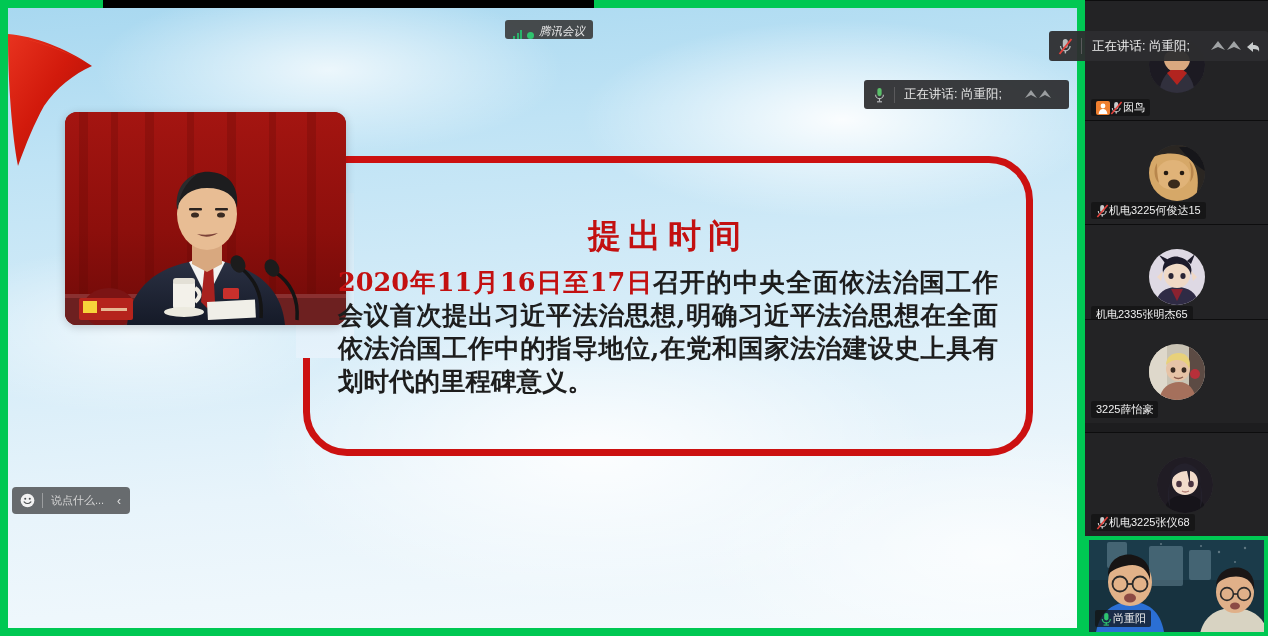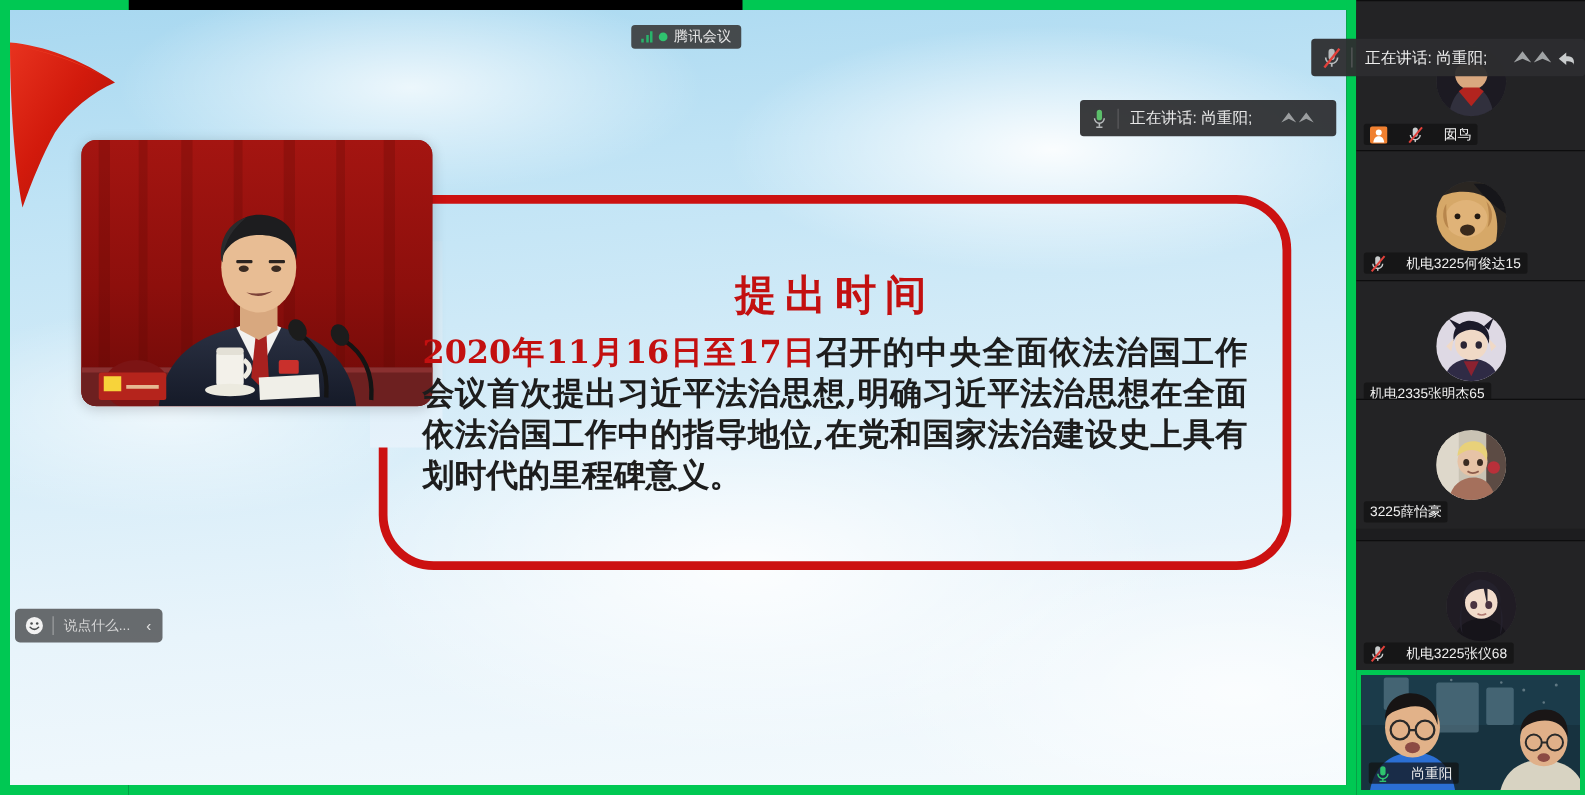--- a/index.html
+++ b/index.html
@@ -172,24 +172,25 @@
   }
 
   
   .tm-badge {
     position: absolute;
     left: 505px; top: 20px;
     height: 19px;
     background: rgba(60,62,64,0.93);
     border-radius: 3px;
     display: flex;
-    align-items: center;
+    align-items: flex-end;
     padding: 0 8px;
     gap: 5px;
     z-index: 40;
+    font-style: italic;
   }
   .tm-badge .tm-text {
     color: #e6e6e6;
     font-size: 11.5px;
     white-space: nowrap;
   }
   .bars { display: flex; align-items: flex-end; gap: 1.5px; height: 9px; }
   .bars i { display: block; width: 2px; background: #29b36b; }
   .bars i:nth-child(1){ height: 3px; }
   .bars i:nth-child(2){ height: 6px; }
@@ -273,21 +274,21 @@
   }
   .name-chip {
     position: absolute;
     left: 6px; bottom: 5px;
     height: 17px;
     background: rgba(18,18,18,0.72);
     border-radius: 2px;
     display: flex;
     align-items: center;
     padding: 0 5px;
-    gap: 16px;
+    gap: 0;
     max-width: 168px;
   }
   .name-chip .nm {
     color: #f0f0f0;
     font-size: 11px;
     white-space: nowrap;
     overflow: hidden;
   }
   .tile-active {
     border: 4px solid #00c853;

